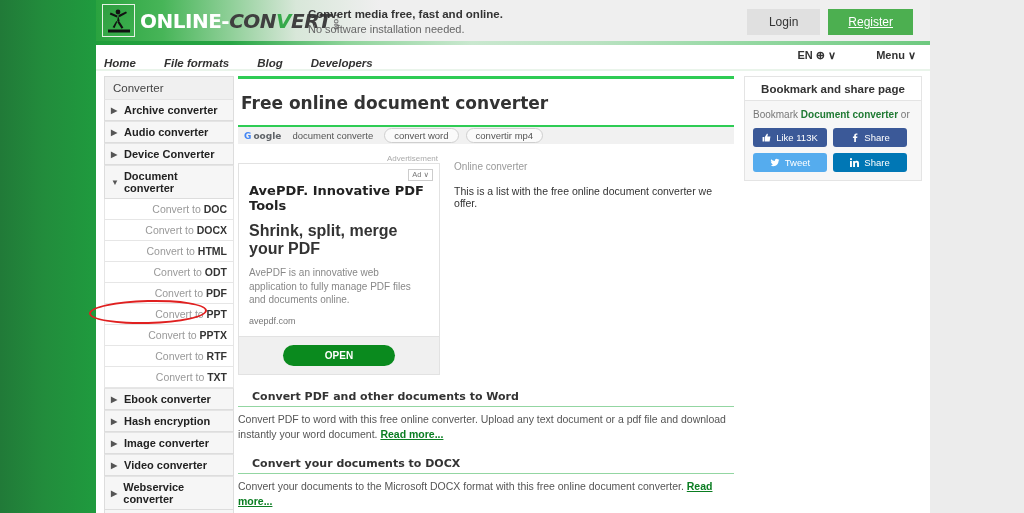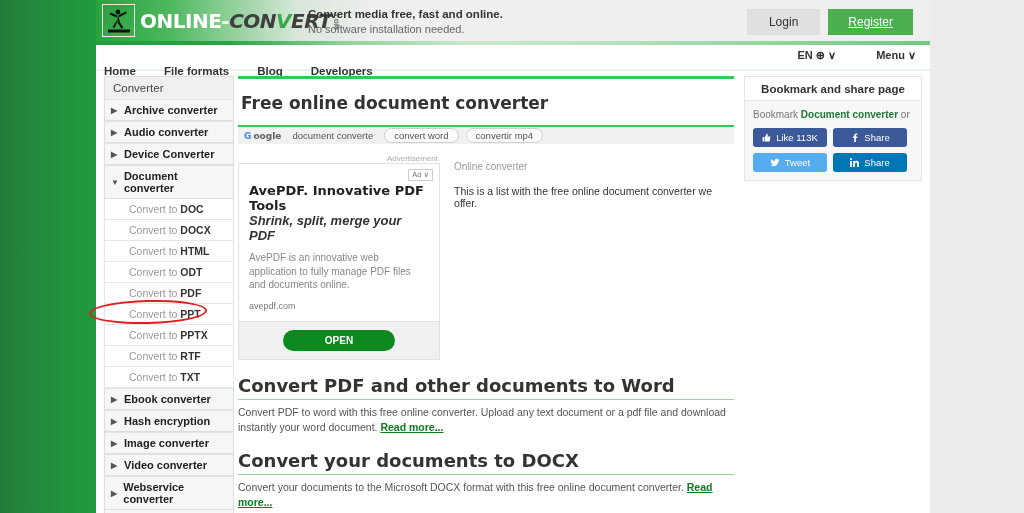--- a/index.html
+++ b/index.html
@@ -38,35 +38,35 @@
   .btn-login{background:#e0e0e0;color:#333;border:none;padding:6px 22px;font-size:12px;
      font-family:"Liberation Sans", sans-serif;cursor:pointer;text-align:center;}
   .btn-register{background:#4caf50;color:#fff;border:none;padding:6px 20px;font-size:12px;
      font-family:"Liberation Sans", sans-serif;cursor:pointer;text-decoration:underline;}
 
   
   .greenrule{position:absolute;left:0;top:41px;width:834px;height:4px;
      background:linear-gradient(90deg,#1f9e3a 0%,#27a544 16%,#8ed49a 30%,#c9e8cf 45%,#b9e2c1 60%,#9adaa7 75%,#6ec97f 100%);}
   .nav{position:absolute;left:0;top:45px;width:834px;height:24px;background:#fff;
      border-bottom:2px solid #e9f4ea;}
-  .nav-items{position:absolute;left:8px;top:20px;display:flex;}
+  .nav-items{position:absolute;left:8px;top:12px;display:flex;font-style:italic;}
   .nav-item{font-weight:bold;font-size:11.5px;color:#333;margin-right:28px;cursor:pointer;}
   .nav-right{position:absolute;right:14px;top:4px;display:flex;gap:40px;align-items:center;}
   .nav-right span{font-weight:bold;font-size:11px;color:#333;cursor:pointer;}
 
   
   .sidebar{position:absolute;left:8px;top:76px;width:130px;}
   .sb-head{background:#f0f0f0;border:1px solid #ddd;border-bottom:none;padding:5px 8px;
      font-size:11.5px;color:#444;}
   .sb-item{background:#f6f6f6;border:1px solid #ddd;border-top:1px solid #e4e4e4;
      padding:4px 6px;font-size:11px;font-weight:bold;color:#222;display:flex;align-items:center;
      cursor:pointer;}
   .sb-item .arrow{display:inline-block;margin-right:5px;font-size:8px;color:#555;width:8px;}
   .sb-sub{background:#fff;border:1px solid #e6e6e6;border-top:none;padding:4px 6px 4px 24px;
-     font-size:10.5px;color:#999;cursor:pointer;position:relative;}
+     font-size:10.5px;color:#999;cursor:pointer;position:relative;text-align:right;}
   .sb-sub b{color:#333;}
   .sb-tail{border:1px solid #ddd;border-top:none;height:5px;background:#f6f6f6;}
   .ellipse{position:absolute;left:-16px;top:-4px;width:114px;height:20px;
      border:2.5px solid #e02020;border-radius:50%;transform:rotate(-1.5deg);pointer-events:none;}
 
   
   .main{position:absolute;left:142px;top:76px;width:496px;}
   .main-rule{height:3px;background:#2ecc54;}
   .h1{font-size:17px;font-weight:bold;color:#333;margin:14px 0 12px 3px;
      font-family:"DejaVu Sans", sans-serif;}
@@ -80,32 +80,32 @@
   .pill.first{border:none;background:transparent;padding:0 4px;}
 
   .adrow{display:flex;margin-top:10px;}
   .adcard{width:205px;}
   .adlabel{text-align:right;font-size:8px;color:#aaa;padding-right:2px;}
   .adbox{border:1px solid #e2e2e2;background:#fff;padding:8px 10px 10px 10px;position:relative;}
   .adbadge{position:absolute;right:6px;top:5px;border:1px solid #ccc;font-size:7.5px;color:#777;
      padding:0 3px;line-height:10px;cursor:pointer;}
   .adtitle{font-size:13px;font-weight:bold;color:#222;margin-top:11px;
      font-family:"DejaVu Sans", sans-serif;}
-  .adsub{font-size:13px;font-weight:bold;color:#333;font-style:italic;}
+  .adsub{font-size:16px;font-weight:bold;color:#333;margin-top:9px;}
   .adbody{font-size:10px;color:#888;margin-top:8px;line-height:1.35;}
   .adurl{font-size:9px;color:#777;margin-top:9px;}
   .adfoot{background:#f0f0f0;padding:8px 0;text-align:center;border:1px solid #e2e2e2;border-top:none;}
   .openbtn{display:inline-block;background:#0a8a1e;color:#fff;font-size:10px;font-weight:bold;
      border-radius:12px;padding:5px 42px;cursor:pointer;}
   .adside{margin-left:14px;padding-top:7px;}
   .adside .s1{font-size:10px;color:#999;}
   .adside .s2{font-size:10.5px;color:#333;margin-top:13px;}
 
   .sect{margin-top:15px;}
-  .sect h2{font-size:18px;font-weight:bold;color:#333;margin:0 0 3px 0;
+  .sect h2{font-size:11px;font-weight:bold;color:#333;margin:0 0 3px 14px;
      font-family:"DejaVu Sans", sans-serif;}
   .sect .hr{height:1px;background:#93d6a2;margin-bottom:5px;}
   .sect p{font-size:10.5px;color:#555;margin:0;line-height:1.45;}
   .rm{color:#0a7d21;font-weight:bold;text-decoration:underline;cursor:pointer;}
 
   
   .rcol{position:absolute;left:648px;top:76px;width:178px;}
   .rbox{background:#f7f7f7;border:1px solid #e4e4e4;}
   .rhead{font-size:11.5px;font-weight:bold;color:#333;padding:6px 8px 5px 8px;
      border-bottom:1px solid #e4e4e4;background:#fff;text-align:center;}

